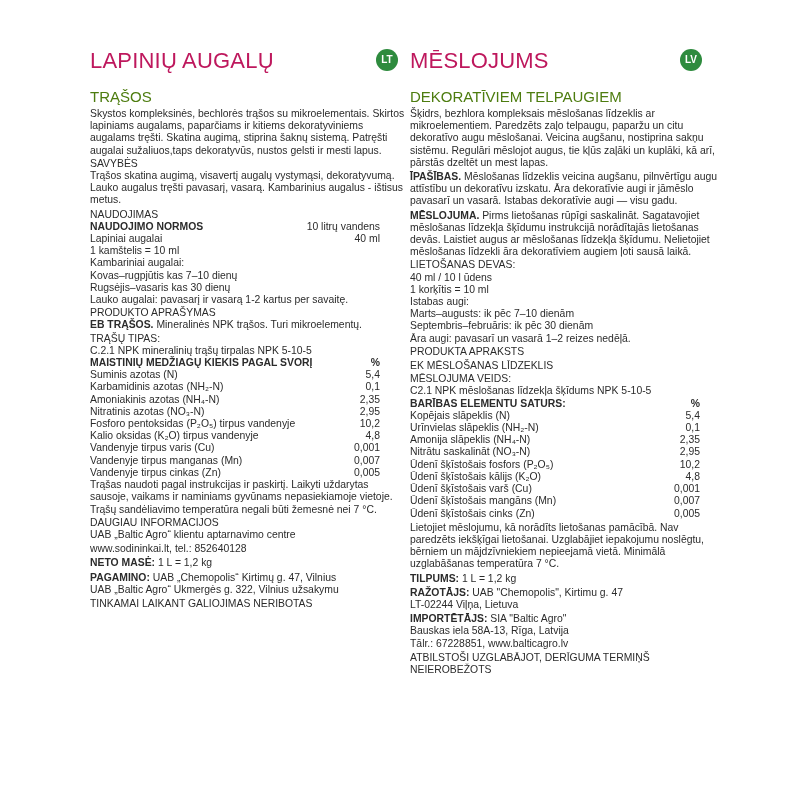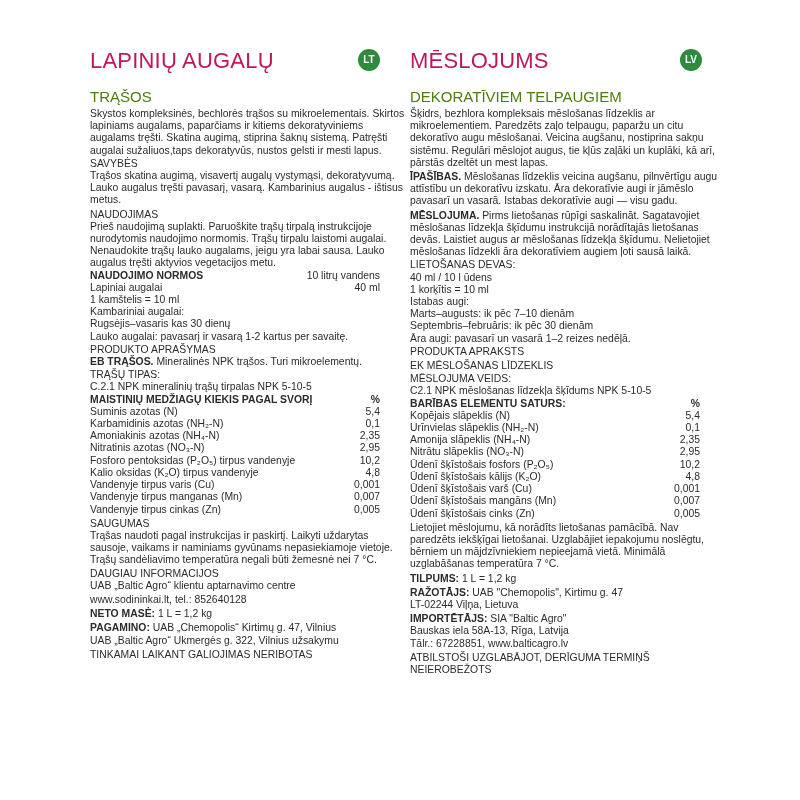--- a/index.html
+++ b/index.html
@@ -6,50 +6,50 @@
   body { width:800px; height:800px; position:relative; overflow:hidden;
          font-family:"Liberation Sans", sans-serif; color:#2b2b2b; }
   .col { position:absolute; top:50px; width:315px; font-size:10.4px; line-height:12.2px; }
   .col.lt { left:90px; }
   .col.lv { left:410px; }
   .title { color:#be185d; font-size:22px; line-height:22px; letter-spacing:0.2px; margin:0; font-weight:normal; }
   .subtitle { font-size:15px; line-height:17px; margin:16px 0 3px 0; color:#4d7c0f; }
   .badge { position:absolute; top:-1px; width:22px; height:22px; border-radius:50%;
            background:#2e8b3e; color:#fff; font-weight:bold; font-size:10px;
            display:flex; align-items:center; justify-content:center; }
-  .lt .badge { left:268px; }
+  .lt .badge { left:286px; }
   .lv .badge { left:270px; }
   p { margin:0; }
   .h { font-weight:normal; margin-top:1px; }
   .b { font-weight:bold; }
   .row { display:flex; justify-content:space-between; padding-right:25px; }
   .gap { margin-top:2px; }
 </style>
 </head>
 <body>
 
 <div class="col lt">
   <div class="badge">LT</div>
   <h1 class="title">LAPINIŲ AUGALŲ</h1>
   <div class="subtitle">TRĄŠOS</div>
   <p>Skystos kompleksinės, bechlorės trąšos su mikroelementais. Skirtos lapiniams augalams, paparčiams ir kitiems  dekoratyviniems augalams tręšti. Skatina augimą, stiprina šaknų sistemą. Patręšti augalai sužaliuos,taps dekoratyvūs, nustos gelsti ir mesti lapus.</p>
   <p class="h">SAVYBĖS</p>
   <p>Trąšos skatina augimą, visavertį augalų vystymąsi, dekoratyvumą. Lauko augalus tręšti pavasarį, vasarą. Kambarinius augalus - ištisus metus.</p>
   <p class="h gap">NAUDOJIMAS</p>
-  <p>Prieš naudojimą suplakti. Paruoškite trąšų tirpalą instrukcijoje nurodytomis naudojimo normomis. Trąšų tirpalu laistomi augalai. Nenaudokite trąšų lauko augalams, jeigu yra labai sausa. Lauko augalus tręšti aktyvios vegetacijos metu.</p>
   <div class="row">
     <span class="b">NAUDOJIMO NORMOS</span>
     <span>10 litrų vandens</span>
   </div>
   <div class="row">
     <span>Lapiniai augalai</span>
     <span>40 ml</span>
   </div>
   <p>1 kamštelis = 10 ml</p>
   <p>Kambariniai augalai:</p>
+  <p>Kovas–rugpjūtis kas 7–10 dienų</p>
   <p>Rugsėjis–vasaris kas 30 dienų</p>
   <p>Lauko augalai: pavasarį ir vasarą 1-2 kartus per savaitę.</p>
   <p class="h">PRODUKTO APRAŠYMAS</p>
   <p><span class="b">EB TRĄŠOS.</span><span> Mineralinės NPK trąšos. Turi mikroelementų.</span></p>
   <p class="h">TRĄŠŲ TIPAS:</p>
   <p>C.2.1 NPK mineralinių trąšų tirpalas NPK 5-10-5</p>
   <div class="row">
     <span class="b">MAISTINIŲ MEDŽIAGŲ KIEKIS PAGAL SVORĮ</span>
     <span class="b">%</span>
   </div>
@@ -82,21 +82,20 @@
       <span>0,001</span>
     </div>
   <div class="row">
       <span>Vandenyje tirpus manganas (Mn)</span>
       <span>0,007</span>
     </div>
   <div class="row">
       <span>Vandenyje tirpus cinkas (Zn)</span>
       <span>0,005</span>
     </div>
-  <p class="h gap">SAUGUMAS</p>
   <p>Trąšas naudoti pagal instrukcijas ir paskirtį. Laikyti uždarytas sausoje, vaikams ir naminiams gyvūnams nepasiekiamoje vietoje. Trąšų sandėliavimo temperatūra negali būti žemesnė nei 7 °C.</p>
   <p class="h">DAUGIAU INFORMACIJOS</p>
   <p>UAB „Baltic Agro“ klientu aptarnavimo centre</p>
   <p class="gap">www.sodininkai.lt, tel.: 852640128</p>
   <p class="gap"><span class="b">NETO MASĖ:</span><span> 1 L = 1,2 kg</span></p>
   <p class="gap"><span class="b">PAGAMINO:</span><span> UAB „Chemopolis“ Kirtimų g. 47, Vilnius</span></p>
   <p>UAB „Baltic Agro“ Ukmergės g. 322, Vilnius užsakymu</p>
   <p class="h gap">TINKAMAI LAIKANT GALIOJIMAS NERIBOTAS</p>
 </div>
 
@@ -128,21 +127,21 @@
     </div>
   <div class="row">
       <span>Urīnvielas slāpeklis (NH₂-N)</span>
       <span>0,1</span>
     </div>
   <div class="row">
       <span>Amonija slāpeklis (NH₄-N)</span>
       <span>2,35</span>
     </div>
   <div class="row">
-      <span>Nitrātu slāpeklis (NO₃-N)</span>
+      <span>Nitrātu saskalināt (NO₃-N)</span>
       <span>2,95</span>
     </div>
   <div class="row">
       <span>Ūdenī šķīstošais fosfors (P₂O₅)</span>
       <span>10,2</span>
     </div>
   <div class="row">
       <span>Ūdenī šķīstošais kālijs (K₂O)</span>
       <span>4,8</span>
     </div>

